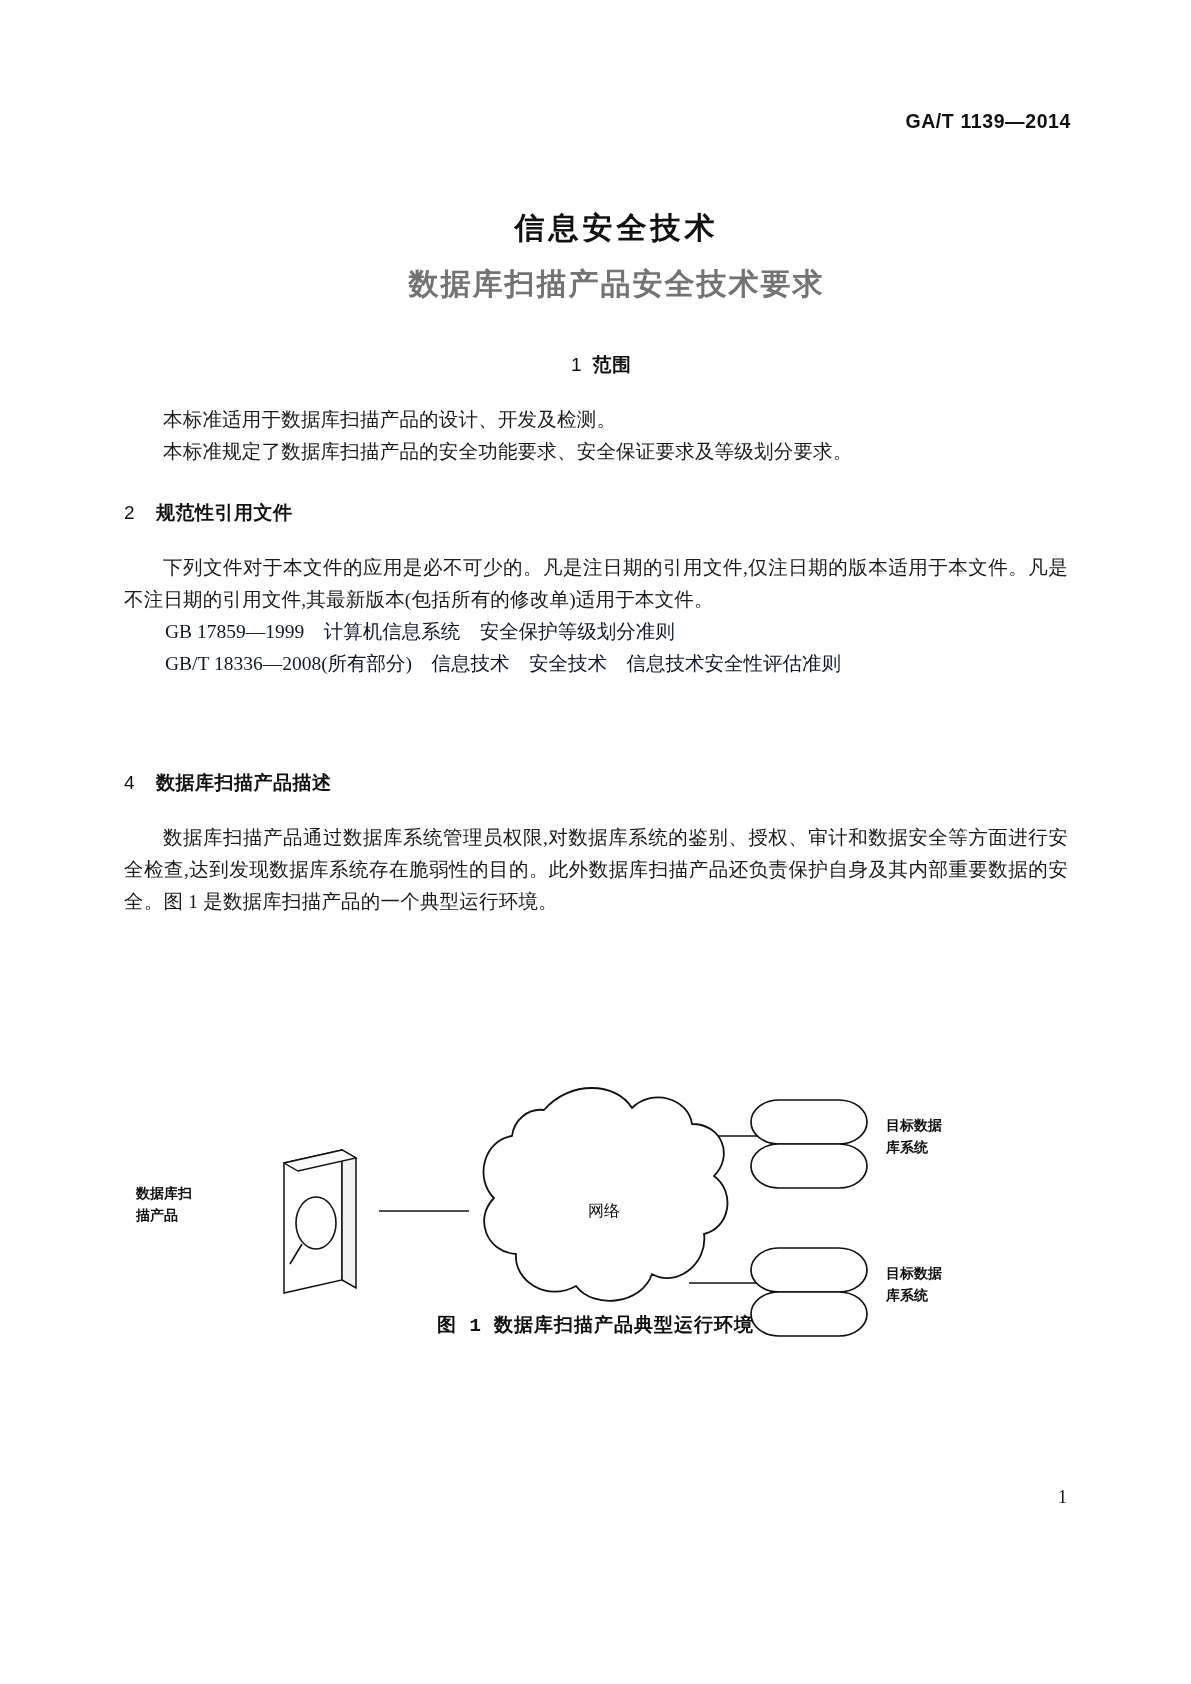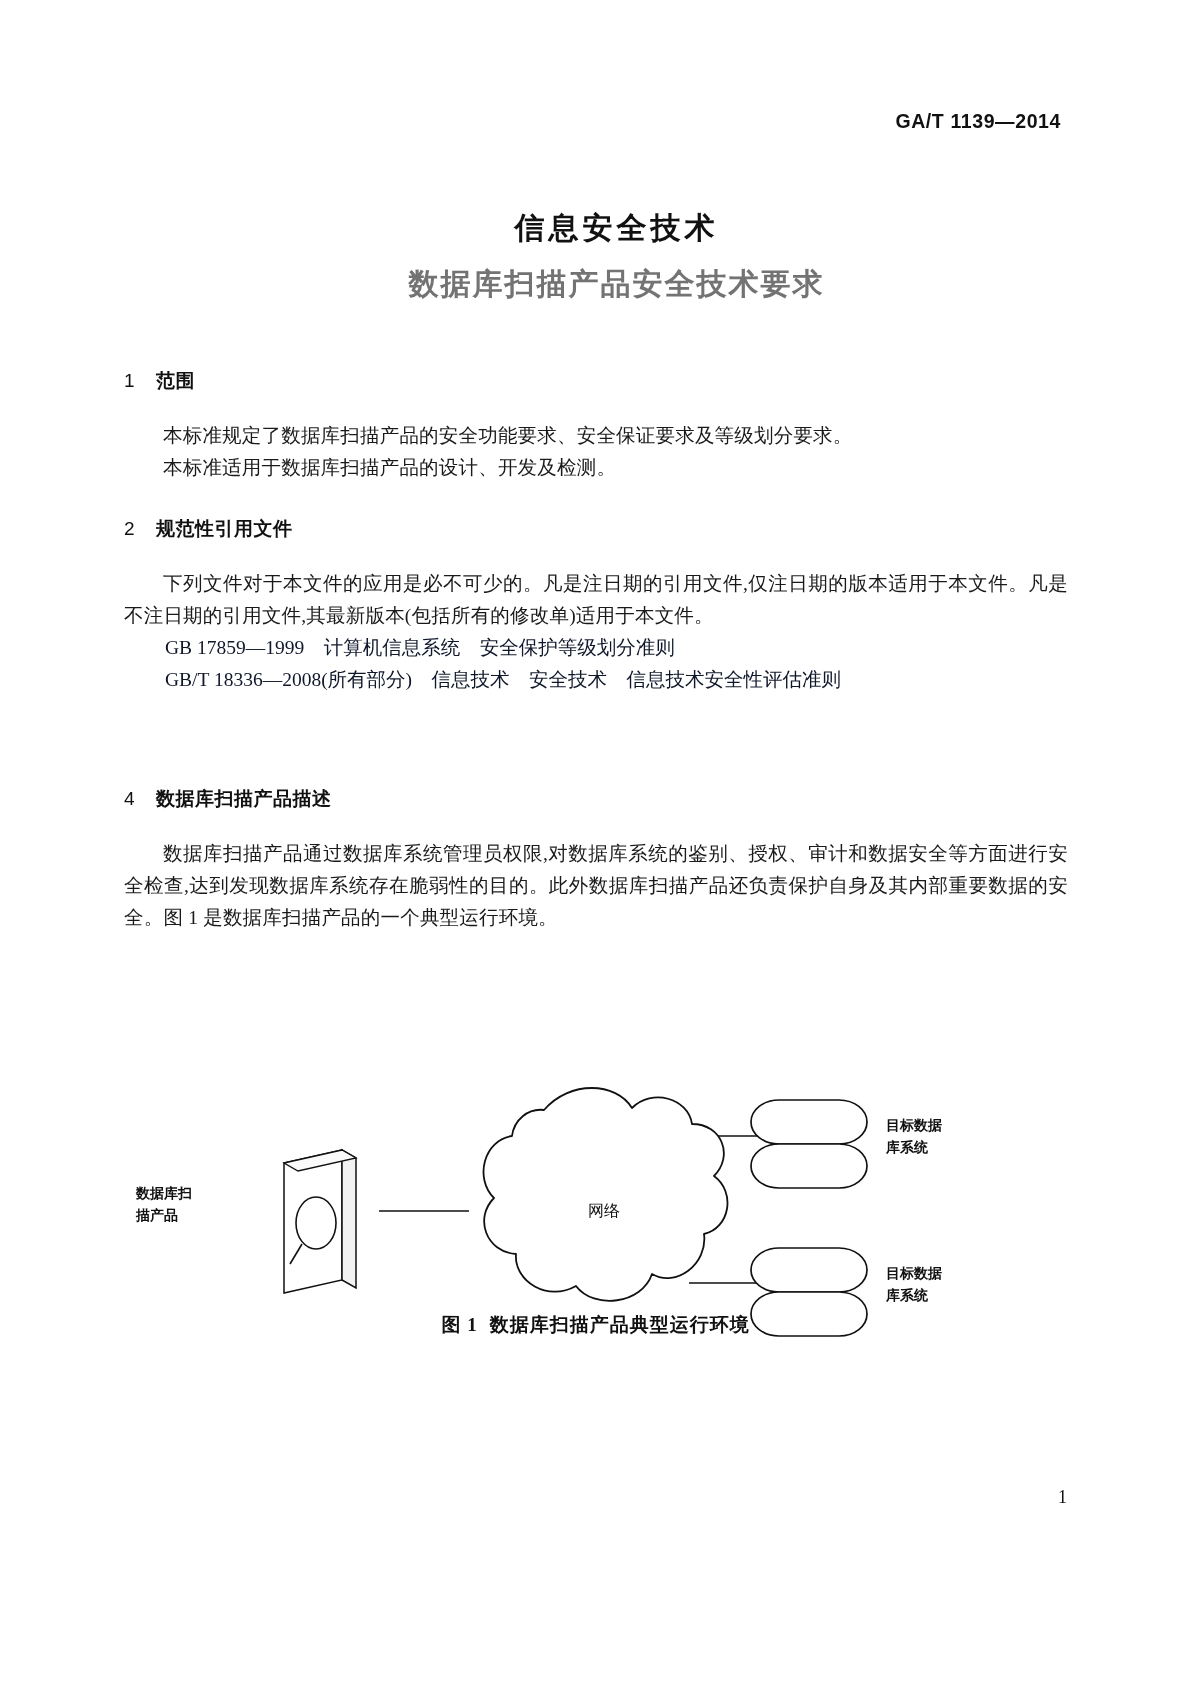--- a/index.html
+++ b/index.html
@@ -18,21 +18,21 @@
 
   .page {
     position: absolute;
     inset: 0;
   }
 
   
   .doc-header {
     position: absolute;
     top: 110px;
-    right: 130px;
+    right: 120px;
     font-family: "Liberation Sans", sans-serif;
     font-weight: bold;
     font-size: 19.5px;
     letter-spacing: 0.6px;
     color: #111;
   }
 
   
   .title-block {
     position: absolute;
@@ -73,21 +73,21 @@
     font-weight: bold;
     font-size: 19px;
     color: #111;
     letter-spacing: 0.5px;
   }
   .sec-head .num {
     display: inline-block;
     width: 32px;
     font-weight: normal;
   }
-  .sec-head-1 { margin-top: 16px; }
+  .sec-head-1 { margin-top: 0; text-align: center; }
 
   .para {
     font-family: "Liberation Serif", serif;
     font-size: 19.5px;
     line-height: 32px;
     color: #1a1a1a;
     letter-spacing: 0.2px;
   }
   .para.indent { text-indent: 2em; }
   .para.block { text-align: justify; }
@@ -111,21 +111,21 @@
     height: 290px;
   }
   .figure svg { display: block; }
 
   .fig-caption {
     position: absolute;
     top: 1312px;
     left: 0;
     width: 100%;
     text-align: center;
-    font-family: Liberation Serif, serif;
+    font-family: Liberation Mono, monospace;
     font-weight: bold;
     font-size: 19px;
     color: #111;
     letter-spacing: 1px;
   }
   .fig-caption .capnum { margin-right: 12px; }
 
   
   .page-number {
     position: absolute;
@@ -159,22 +159,22 @@
     <div class="title-line1">信息安全技术</div>
     <div class="title-line2">数据库扫描产品安全技术要求</div>
   </div>
 
   <div class="content">
 
     <div class="sec-head sec-head-1">
       <span class="num">1</span><span>范围</span>
     </div>
     <div class="gap-md"></div>
+    <div class="para indent">本标准适用于数据库扫描产品的设计、开发及检测。</div>
     <div class="para indent">本标准规定了数据库扫描产品的安全功能要求、安全保证要求及等级划分要求。</div>
-    <div class="para indent">本标准适用于数据库扫描产品的设计、开发及检测。</div>
 
     <div class="gap-lg"></div>
 
     <div class="sec-head">
       <span class="num">2</span><span>规范性引用文件</span>
     </div>
     <div class="gap-md"></div>
     <div class="para indent block">下列文件对于本文件的应用是必不可少的。凡是注日期的引用文件,仅注日期的版本适用于本文件。凡是不注日期的引用文件,其最新版本(包括所有的修改单)适用于本文件。</div>
     <div class="ref-line">GB 17859—1999　计算机信息系统　安全保护等级划分准则</div>
     <div class="ref-line">GB/T 18336—2008(所有部分)　信息技术　安全技术　信息技术安全性评估准则</div>

